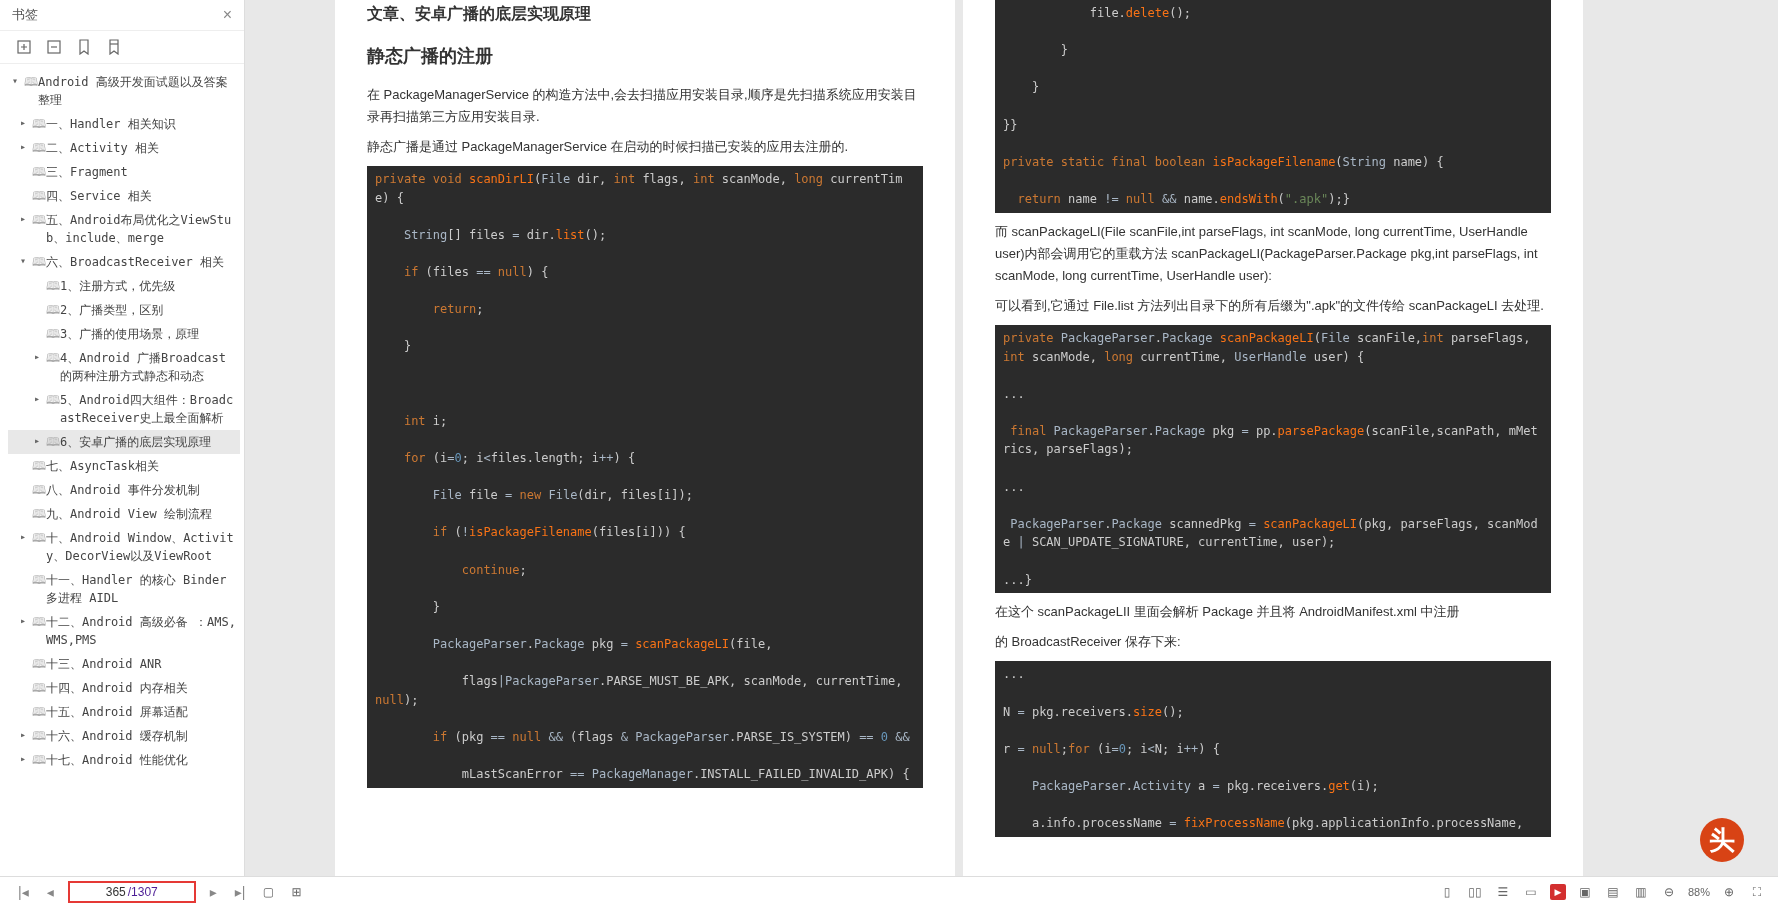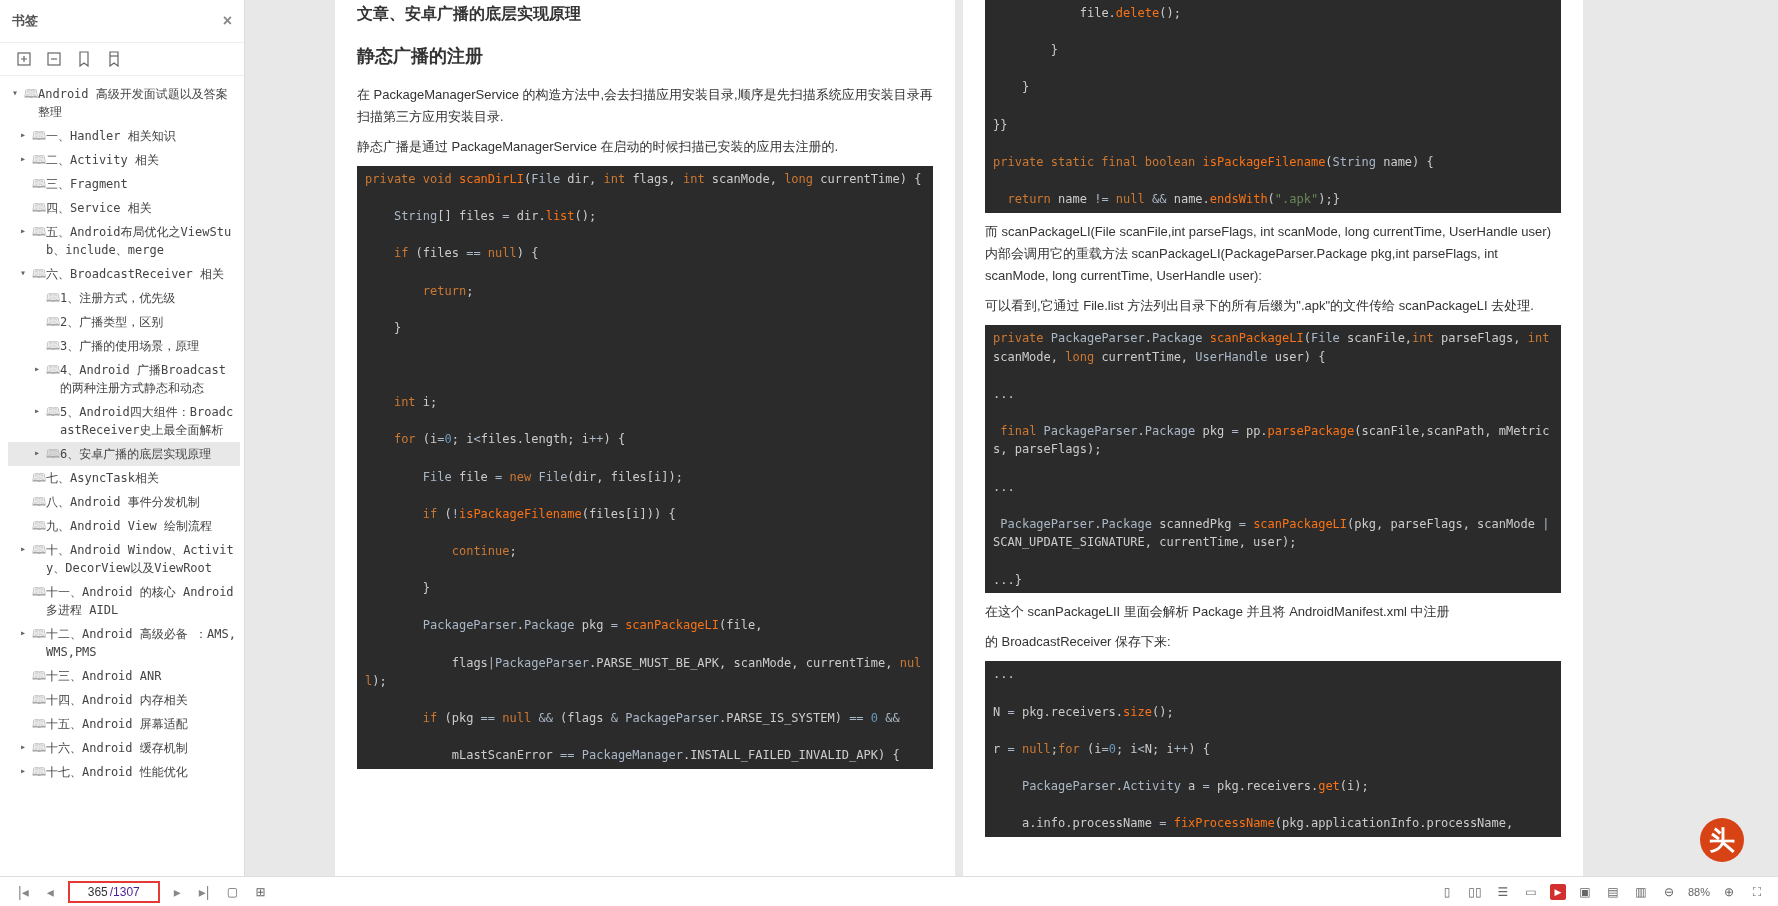--- a/index.html
+++ b/index.html
@@ -1,46 +1,46 @@
 <!DOCTYPE html>
 <html><head>
 <meta charset="utf-8">
 <style>
 * { margin:0; padding:0; box-sizing:border-box; }
 body { font-family:"Microsoft YaHei","SimSun",sans-serif; font-size:12px; color:#333; background:#e8e8e8; overflow:hidden; width:1778px; height:906px; position:relative; }
 .sidebar { position:absolute; left:0; top:0; width:245px; height:100%; background:#fff; border-right:1px solid #ddd; display:flex; flex-direction:column; }
-.sidebar-header { display:flex; align-items:center; justify-content:space-between; padding:12px 12px; border-bottom:1px solid #eee;font-weight:bold; }
+.sidebar-header { display:flex; align-items:center; justify-content:space-between; padding:6px 12px; border-bottom:1px solid #eee; }
 .sidebar-title { font-size:13px; color:#555; }
 .close-x { font-size:16px; color:#888; cursor:pointer; }
 .sidebar-tools { display:flex; gap:14px; padding:8px 16px; border-bottom:1px solid #eee; }
 .tool-ic { width:16px; height:16px; color:#666; display:flex; align-items:center; justify-content:center; }
 .tree { flex:1; overflow-y:auto; padding:6px 4px 6px 8px; font-family:"SimSun","NSimSun",monospace; font-size:12px; line-height:1.5; }
 .tree-item { display:flex; align-items:flex-start; padding:3px 4px; cursor:pointer; }
 .tree-item.sel { background:#E8E8E8; }
 .tw { width:12px; color:#666; flex-shrink:0; font-size:10px; }
 .bm { width:14px; color:#aaa; flex-shrink:0; font-size:12px; }
 .tl { flex:1; word-break:break-all; color:#444; }
 .ind1 { padding-left:12px; }
 .ind2 { padding-left:26px; }
 .content { position:absolute; left:245px; top:0; right:0; bottom:30px; background:#e8e8e8; overflow:hidden; display:flex; }
-.page { background:#fff; margin:0 4px; padding:0 22px; width:620px; flex-shrink:0; line-height:1.7; color:#333; font-size:13px; }
+.page { background:#fff; margin:0 4px; padding:0 32px; width:620px; flex-shrink:0; line-height:1.7; color:#333; font-size:13px; }
 .page.left { margin-left:90px; }
 .page h2 { font-size:16px; font-weight:bold; margin-bottom:14px; }
 .page h3 { font-size:18px; font-weight:bold; margin-bottom:12px; }
 .page p { margin-bottom:8px; }
 .code { background:#2b2b2b; color:#ccc; font-family:Consolas,Monaco,monospace; font-size:12px; line-height:1.55; padding:4px 8px; white-space:pre-wrap; word-break:break-all; margin-bottom:8px; }
 .kw { color:#cc7832; }
 .fn { color:#f97316; }
 .typ { color:#a9b7c6; }
 .str { color:#6A8759; }
 .num { color:#6897bb; }
 .op { color:#a9b7c6; }
 .footer { position:absolute; left:0; bottom:0; width:100%; height:30px; background:#fff; border-top:1px solid #ddd; display:flex; align-items:center; padding:0 14px; gap:10px; font-size:12px; }
 .nav-btn { color:#888; cursor:pointer; padding:0 4px; font-size:14px; }
-.page-box { border:2px solid #E53935; padding:2px 18px; display:flex; align-items:center; gap:2px; }
+.page-box { border:2px solid #E53935; padding:2px 36px; display:flex; align-items:center; gap:2px; }
 .page-cur { color:#333; }
 .page-tot { color:#4c1d95; }
 .footer-right { position:absolute; right:12px; display:flex; align-items:center; gap:10px; }
 .f-ic { width:18px; height:18px; color:#666; display:flex; align-items:center; justify-content:center; cursor:pointer; }
 .red-sq { width:16px; height:16px; background:#d32f2f; color:#fff; font-size:9px; display:flex; align-items:center; justify-content:center; border-radius:2px; }
 .zoom { color:#666; font-size:11px; }
 .watermark { position:absolute; right:34px; bottom:44px; font-size:34px; font-weight:bold; color:#666; font-family:"SimHei","Microsoft YaHei",sans-serif; pointer-events:none; display:flex; align-items:center; gap:6px; }
 .wm-av { width:44px; height:44px; border-radius:50%; background:#d84315; color:#fff; display:flex; align-items:center; justify-content:center; font-size:26px; font-weight:bold; }
 </style>
 </head>
@@ -158,21 +158,21 @@
         <span class="tl">九、Android View 绘制流程</span>
       </div>
       <div class="tree-item ind1">
         <span class="tw">▸</span>
         <span class="bm">🕮</span>
         <span class="tl">十、Android Window、Activity、DecorView以及ViewRoot</span>
       </div>
       <div class="tree-item ind1">
         <span class="tw"></span>
         <span class="bm">🕮</span>
-        <span class="tl">十一、Android 的核心 Android 多进程 AIDL</span>
+        <span class="tl">十一、Handler 的核心 Binder 多进程 AIDL</span>
       </div>
       <div class="tree-item ind1">
         <span class="tw">▸</span>
         <span class="bm">🕮</span>
         <span class="tl">十二、Android 高级必备 ：AMS,WMS,PMS</span>
       </div>
       <div class="tree-item ind1">
         <span class="tw"></span>
         <span class="bm">🕮</span>
         <span class="tl">十三、Android ANR</span>

